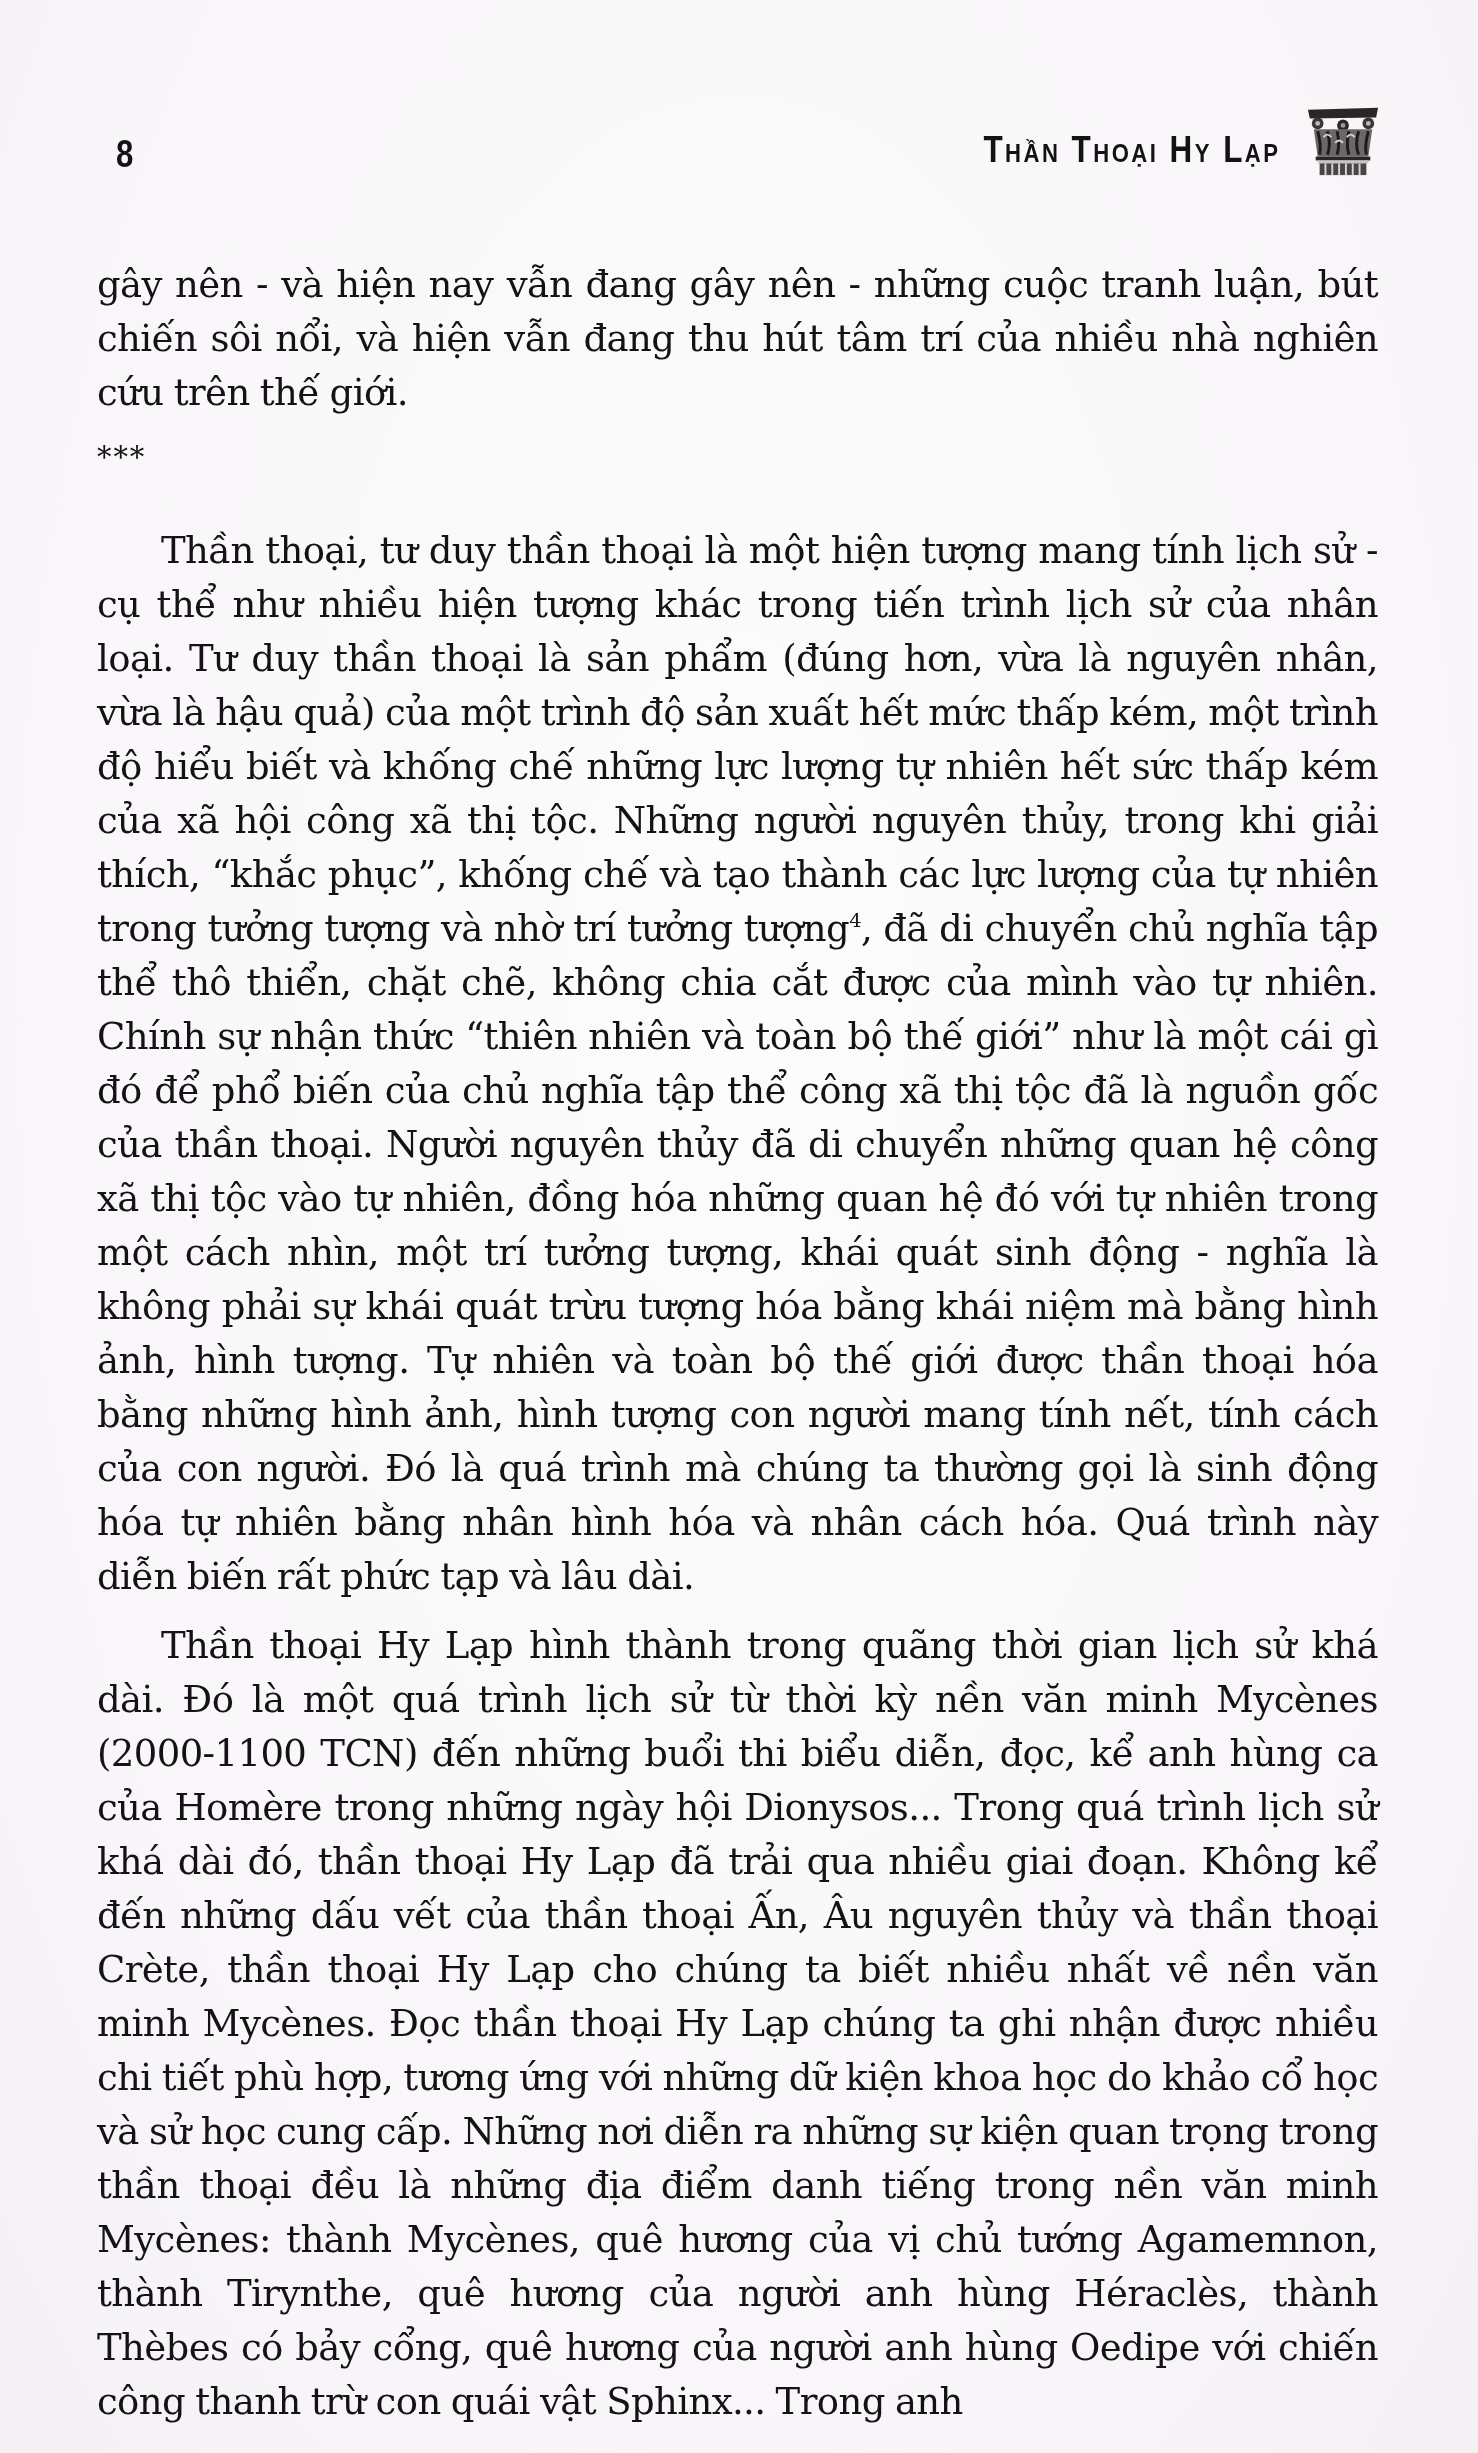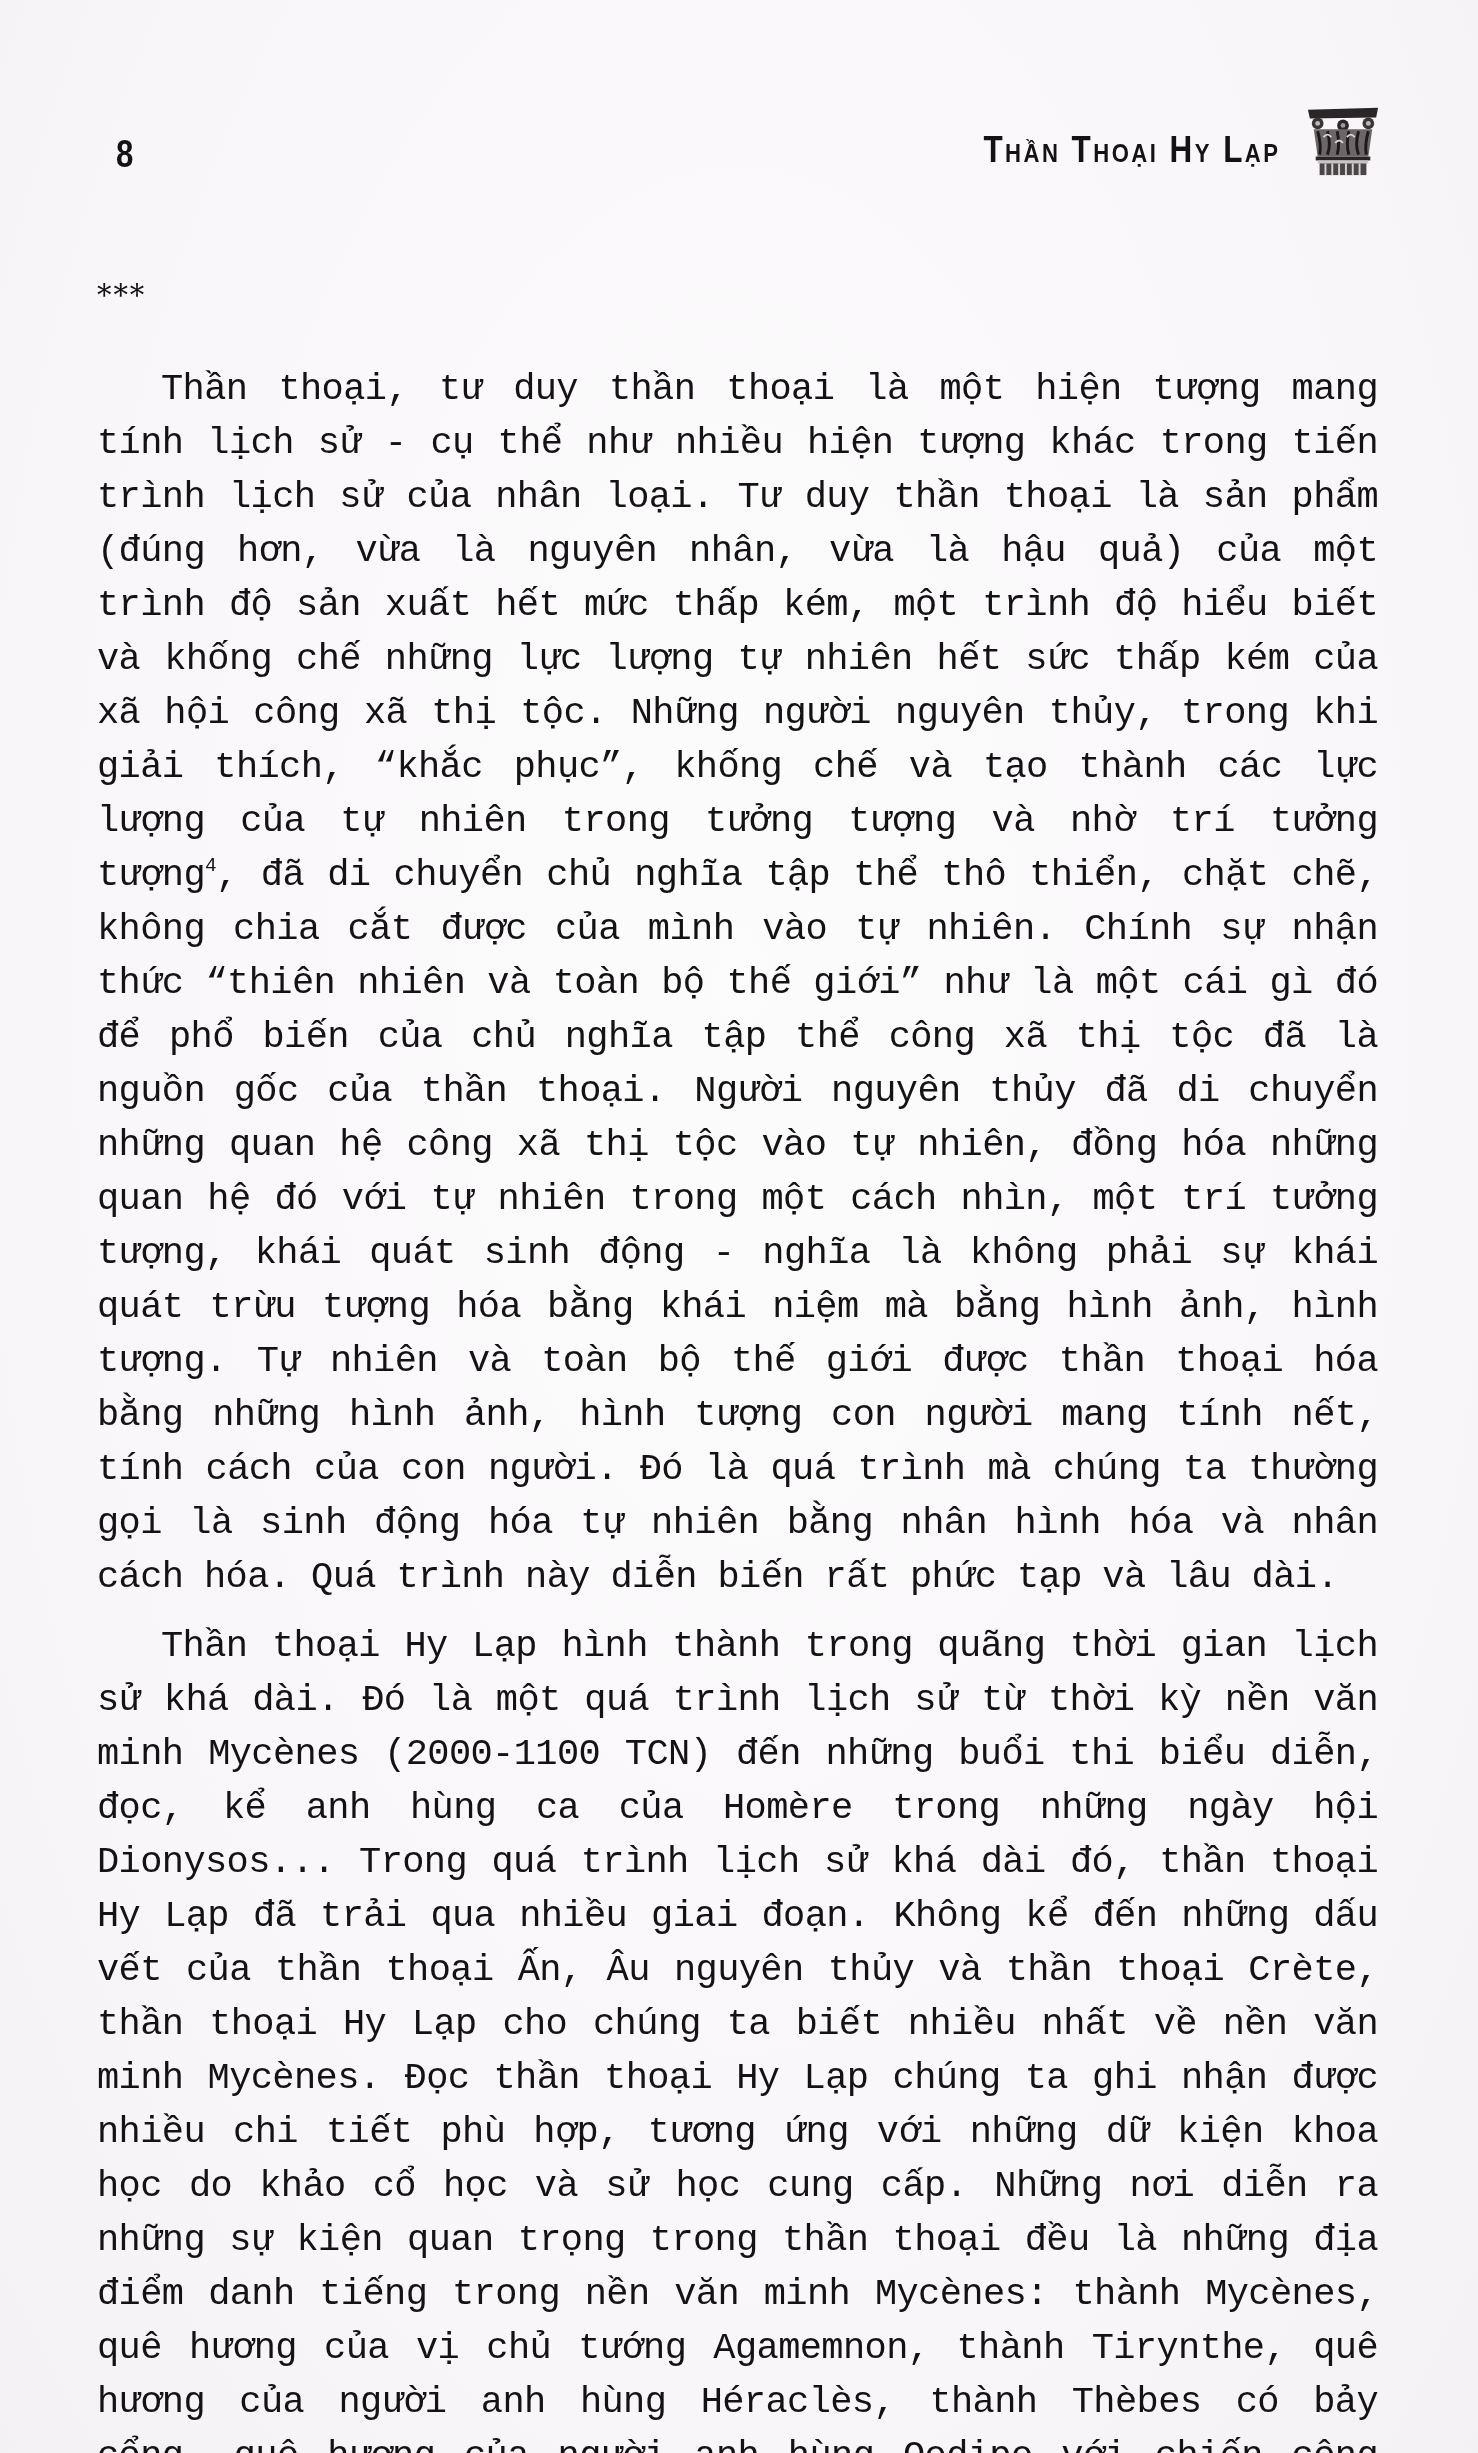--- a/index.html
+++ b/index.html
@@ -73,21 +73,20 @@
     text-align: justify;
     text-align-last: left;
     letter-spacing: -0.6px;
     word-spacing: -1px;
   }
   .body-text p {
     margin: 0;
   }
   .body-text p.indent {
     text-indent: 64px;
-    font-family: Liberation Mono, monospace;
   }
   .body-text p.first-cont {
     text-indent: 0;
   }
   .separator {
     text-align: center;
     font-size: 29px;
     line-height: 39px;
     margin: 17.5px 0 47px 0 !important;
     letter-spacing: 1.9px;
@@ -127,20 +126,21 @@
 
       <rect x="12" y="56" width="56" height="4" fill="#2a2628"></rect>
       <rect x="14" y="60" width="52" height="3" fill="#c8c3c6"></rect>
 
       <rect x="16" y="63" width="48" height="12" fill="#4a4547"></rect>
       <path d="M22 63 V75 M29 63 V75 M36 63 V75 M43 63 V75 M50 63 V75 M57 63 V75" stroke="#d6d2d4" stroke-width="2"></path>
     </svg>
   </div>
 
   <div class="body-text">
+    <p class="first-cont">gây nên - và hiện nay vẫn đang gây nên - những cuộc tranh luận, bút chiến sôi nổi, và hiện vẫn đang thu hút tâm trí của nhiều nhà nghiên cứu trên thế giới.</p>
 
     <p class="separator">***</p>
 
     <p class="indent"><span>Thần thoại, tư duy thần thoại là một hiện tượng mang tính lịch sử - cụ thể như nhiều hiện tượng khác trong tiến trình lịch sử của nhân loại. Tư duy thần thoại là sản phẩm (đúng hơn, vừa là nguyên nhân, vừa là hậu quả) của một trình độ sản xuất hết mức thấp kém, một trình độ hiểu biết và khống chế những lực lượng tự nhiên hết sức thấp kém của xã hội công xã thị tộc. Những người nguyên thủy, trong khi giải thích, “khắc phục”, khống chế và tạo thành các lực lượng của tự nhiên trong tưởng tượng và nhờ trí tưởng tượng</span><sup class="fn">4</sup><span>, đã di chuyển chủ nghĩa tập thể thô thiển, chặt chẽ, không chia cắt được của mình vào tự nhiên. Chính sự nhận thức “thiên nhiên và toàn bộ thế giới” như là một cái gì đó để phổ biến của chủ nghĩa tập thể công xã thị tộc đã là nguồn gốc của thần thoại. Người nguyên thủy đã di chuyển những quan hệ công xã thị tộc vào tự nhiên, đồng hóa những quan hệ đó với tự nhiên trong một cách nhìn, một trí tưởng tượng, khái quát sinh động - nghĩa là không phải sự khái quát trừu tượng hóa bằng khái niệm mà bằng hình ảnh, hình tượng. Tự nhiên và toàn bộ thế giới được thần thoại hóa bằng những hình ảnh, hình tượng con người mang tính nết, tính cách của con người. Đó là quá trình mà chúng ta thường gọi là sinh động hóa tự nhiên bằng nhân hình hóa và nhân cách hóa. Quá trình này diễn biến rất phức tạp và lâu dài.</span></p>
 
     <p class="indent para-gap">Thần thoại Hy Lạp hình thành trong quãng thời gian lịch sử khá dài. Đó là một quá trình lịch sử từ thời kỳ nền văn minh Mycènes (2000-1100 TCN) đến những buổi thi biểu diễn, đọc, kể anh hùng ca của Homère trong những ngày hội Dionysos... Trong quá trình lịch sử khá dài đó, thần thoại Hy Lạp đã trải qua nhiều giai đoạn. Không kể đến những dấu vết của thần thoại Ấn, Âu nguyên thủy và thần thoại Crète, thần thoại Hy Lạp cho chúng ta biết nhiều nhất về nền văn minh Mycènes. Đọc thần thoại Hy Lạp chúng ta ghi nhận được nhiều chi tiết phù hợp, tương ứng với những dữ kiện khoa học do khảo cổ học và sử học cung cấp. Những nơi diễn ra những sự kiện quan trọng trong thần thoại đều là những địa điểm danh tiếng trong nền văn minh Mycènes: thành Mycènes, quê hương của vị chủ tướng Agamemnon, thành Tirynthe, quê hương của người anh hùng Héraclès, thành Thèbes có bảy cổng, quê hương của người anh hùng Oedipe với chiến công thanh trừ con quái vật Sphinx... Trong anh</p>
   </div>
 
 </div>
 

